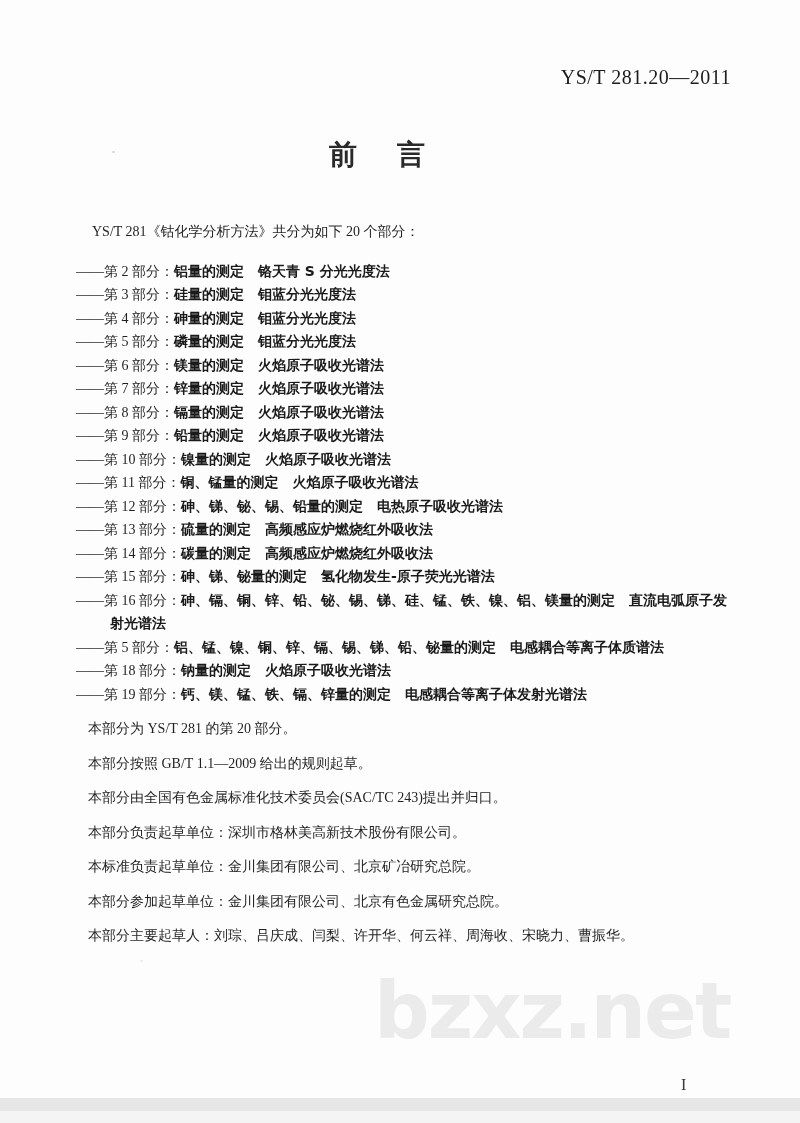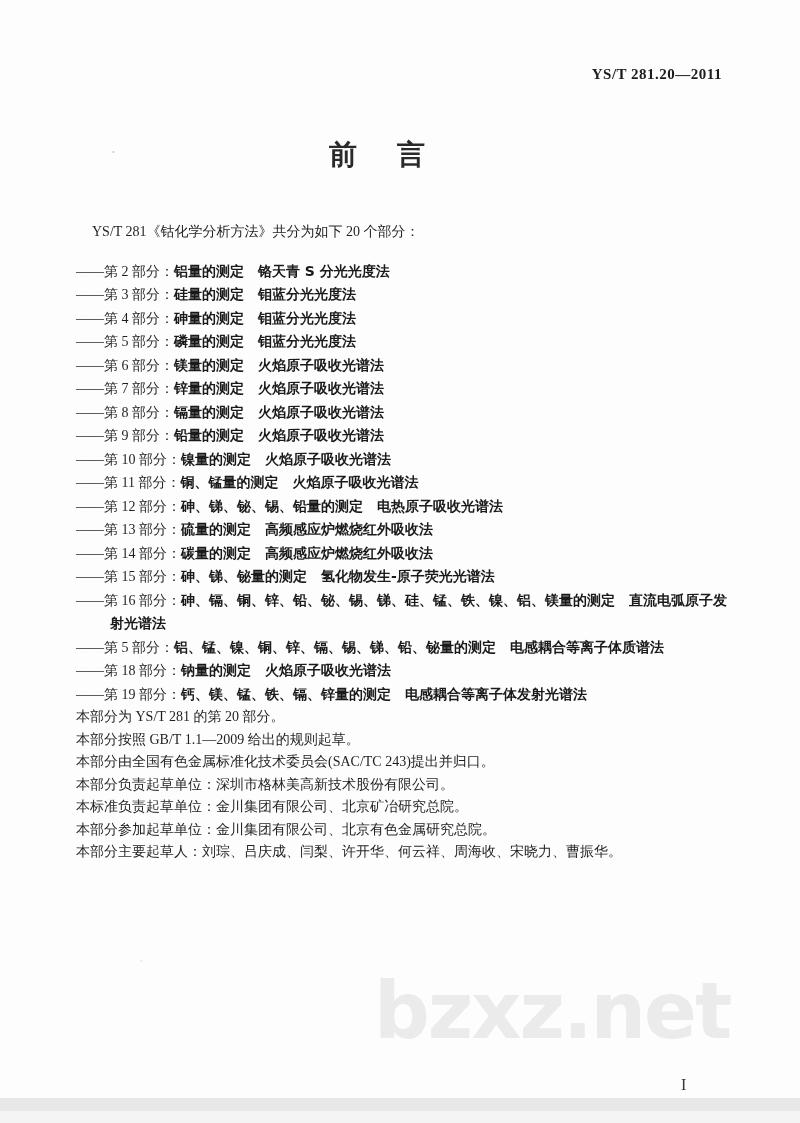--- a/index.html
+++ b/index.html
@@ -8,22 +8,22 @@
     background: #fdfdfd;
     position: relative;
     overflow: hidden;
     font-family: "Liberation Serif", "DejaVu Serif", serif;
     color: #212121;
   }
   .page { position: absolute; inset: 0; }
 
   .header-code {
     position: absolute;
-    top: 66px; right: 78px;
-    font-size: 15px; font-weight: bold;
+    top: 66px; right: 69px;
+    font-size: 20px; font-weight: normal;
     letter-spacing: 0.5px;
     color: #1c1c1c;
     font-family: "Liberation Serif", "DejaVu Serif", serif;
   }
 
   .doc-title {
     position: absolute;
     top: 136px; left: 0; width: 100%;
     text-align: center;
     transform: translateX(-20px);
@@ -50,21 +50,21 @@
   }
   .part-prefix {
     font-family: "Liberation Serif", "DejaVu Serif", serif;
     font-weight: normal;
   }
   .part-title {
     font-family: "DejaVu Sans", "Liberation Sans", sans-serif;
     font-weight: 600;
     color: #1a1a1a;
   }
-  .fw-paragraph { margin: 0; }
+  .fw-paragraph { margin: 12px; }
 
   .watermark {
     position: absolute;
     left: 374px; top: 966px;
     font-family: "DejaVu Sans", "Liberation Sans", sans-serif;
     font-weight: bold;
     font-size: 78px;
     letter-spacing: -2px;
     color: #ebebeb;
     white-space: nowrap;

